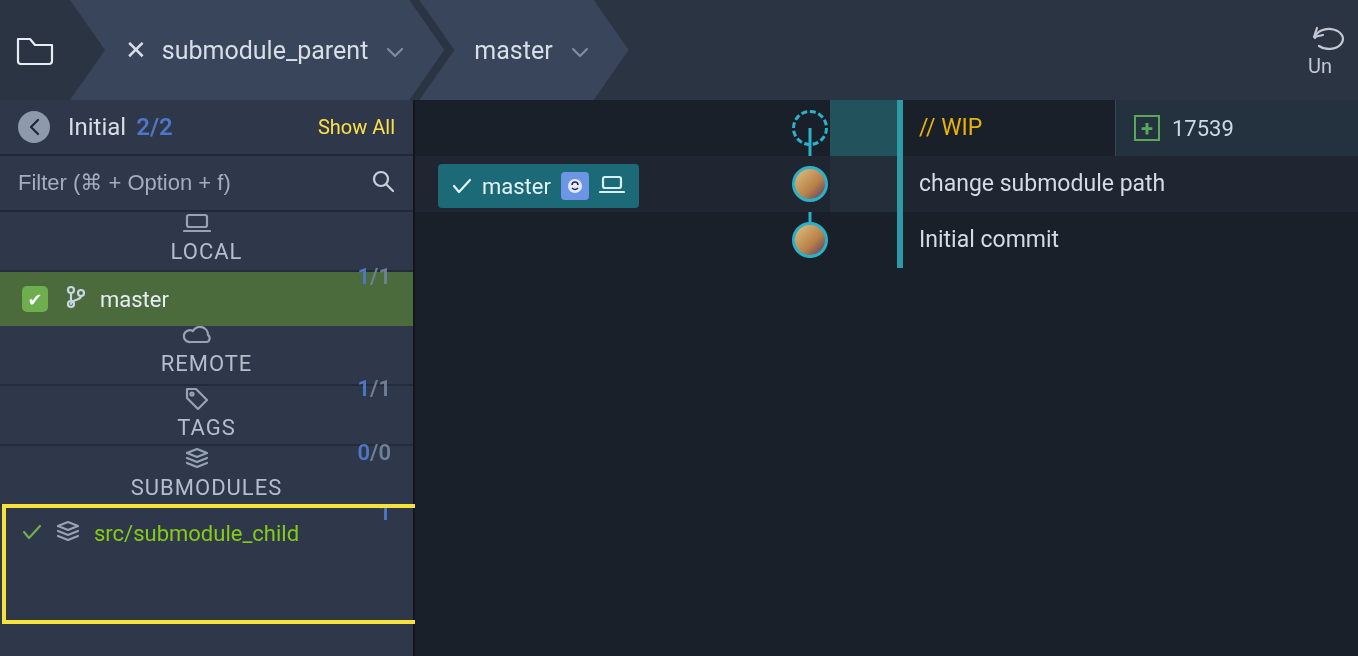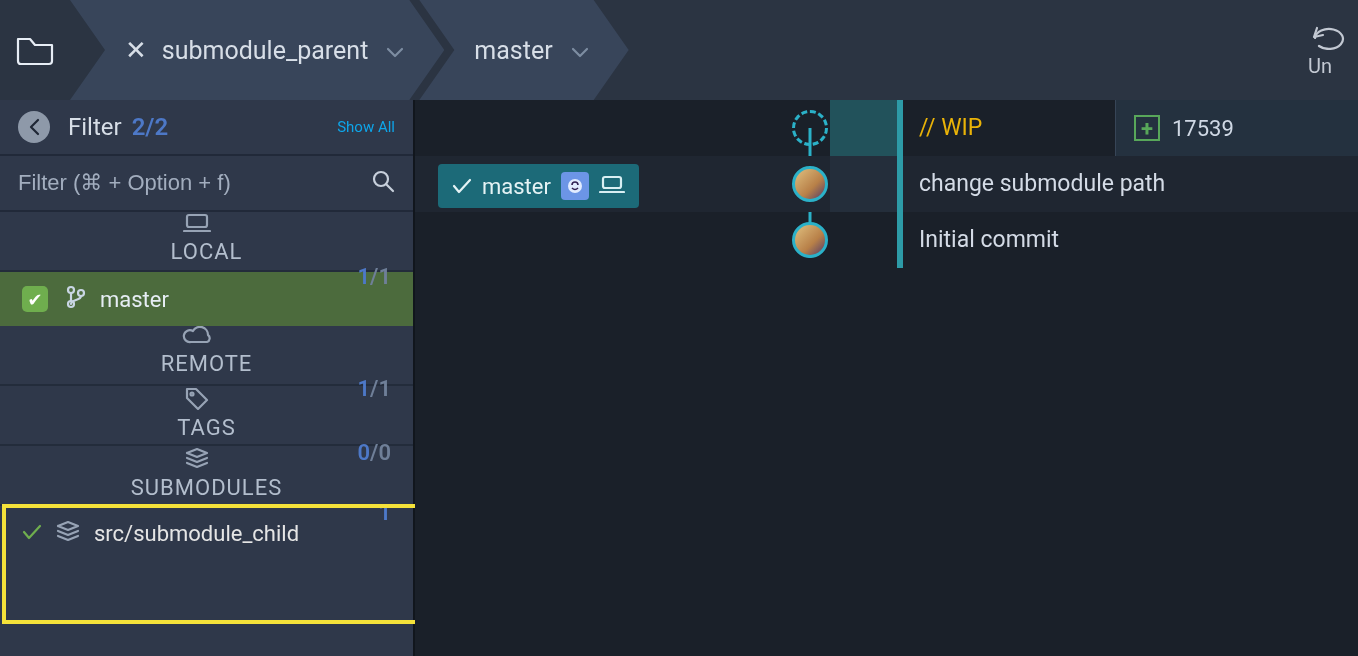--- a/index.html
+++ b/index.html
@@ -55,21 +55,21 @@
     padding:0 18px;
     border-bottom:2px solid #212939;
   }
   .back-btn {
     width:32px; height:32px; border-radius:50%;
     background:#8e99a9; display:flex; align-items:center; justify-content:center;
     color:#1f2735; font-size:22px; cursor:pointer; margin-right:18px;
   }
   .view-row .viewing { color:#d7dee7; font-size:24px; }
   .view-row .count  { color:#4d78c7; font-weight:600; margin-left:10px; font-size:24px;}
-  .view-row .showall{ margin-left:auto; color:#0ea5e9; font-size:15px; cursor:pointer;}
+  .view-row .showall{ margin-left:auto; color:#fde047; font-size:20px; cursor:pointer;}
   .filter-row {
     height:56px; display:flex; align-items:center;
     padding:0 18px; border-bottom:2px solid #212939;
   }
   .filter-input {
     flex:1; height:38px; border:none; background:transparent;
     color:#d7dee7; font-size:22px; outline:none;
   }
   .filter-input::placeholder { color:#a2adbe; }
   .search-btn { color:#c8d0dc; cursor:pointer; }
@@ -226,21 +226,21 @@
 </div>
 
 <div class="sidebar">
 
   <div class="view-row">
     <div class="back-btn">
       <svg class="stroke" width="14" height="18" viewBox="0 0 14 18">
           <polyline points="11,2 4,9 11,16"></polyline>
         </svg>
     </div>
-    <span class="viewing">Filter</span>
+    <span class="viewing">Initial</span>
     <span class="count">2/2</span>
     <span class="showall">Show All</span>
   </div>
 
   <div class="filter-row">
     <input class="filter-input" placeholder="Filter (⌘ + Option + f)" style="">
     <span class="search-btn">
       <svg class="stroke" width="24" height="24" viewBox="0 0 24 24">
           <circle cx="10" cy="10" r="7"></circle>
           <line x1="15" y1="15" x2="22" y2="22"></line>
@@ -319,21 +319,21 @@
           <polyline points="2,9 7,15 18,3"></polyline>
         </svg>
     </span>
     <span style="color:#97a3b5;margin-right:14px">
       <svg class="stroke" width="24" height="22" viewBox="0 0 24 22">
           <polyline points="2,6 12,2 22,6 12,10 2,6"></polyline>
           <polyline points="2,11 12,15 22,11"></polyline>
           <polyline points="2,16 12,20 22,16"></polyline>
         </svg>
     </span>
-    <span style="color:#e5e5e5">src/submodule_child</span>
+    <span style="color:#84cc16">src/submodule_child</span>
   </div>
 
 </div>
 
 <div class="highlight" style="top:504px;height:120px"></div>
 <div class="pointer" style="left:430px;top:528px">👉</div>
 
 <div class="main">
 
   <svg class="graph-lines" width="943" height="300">

